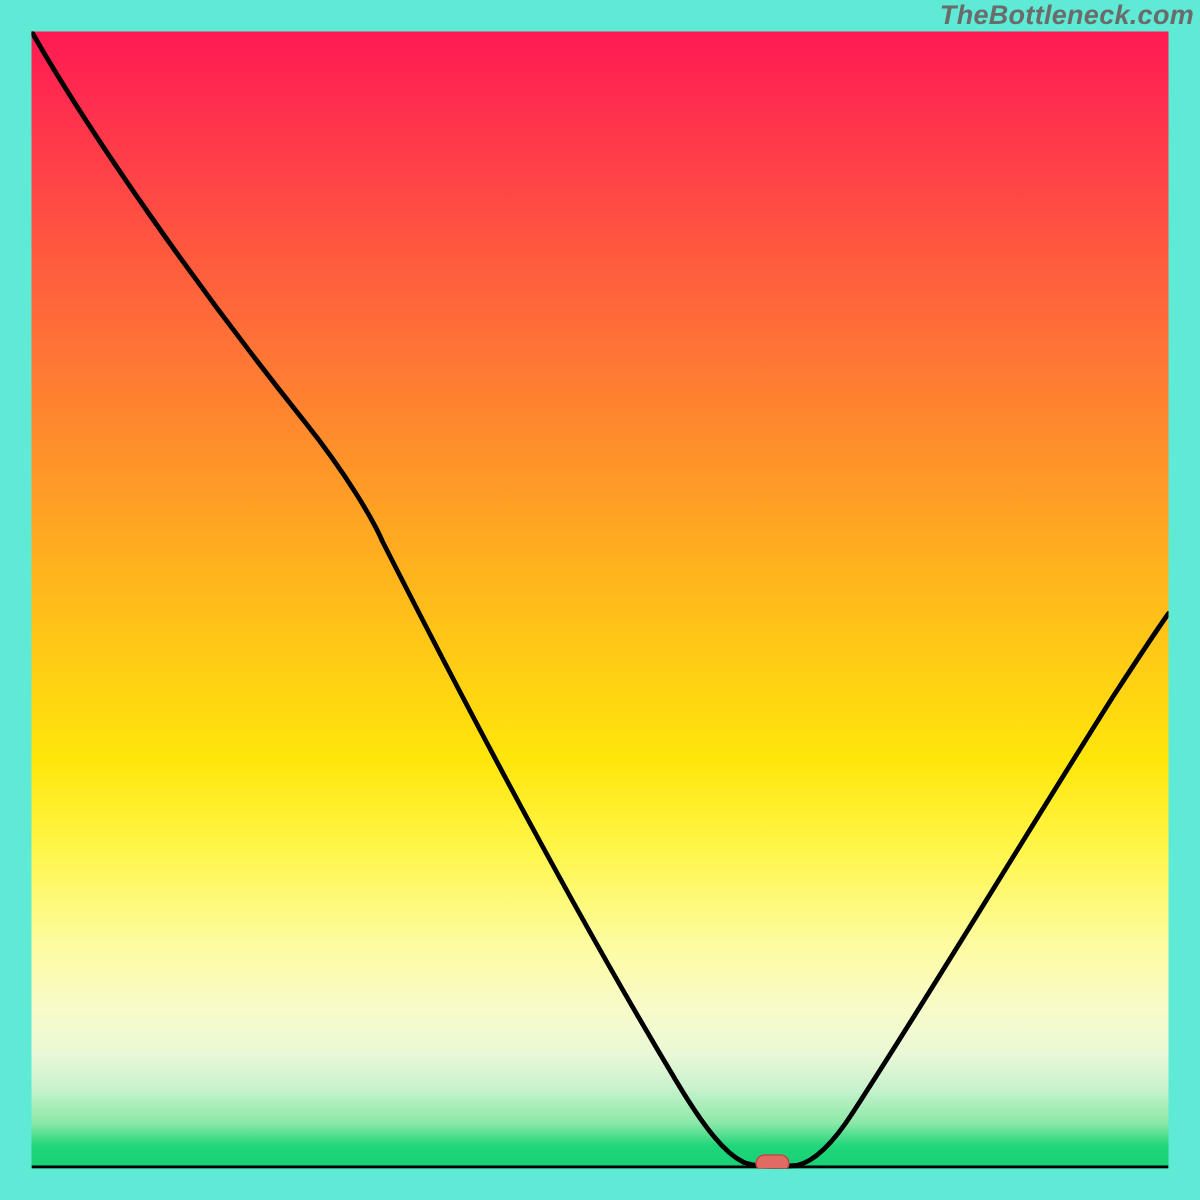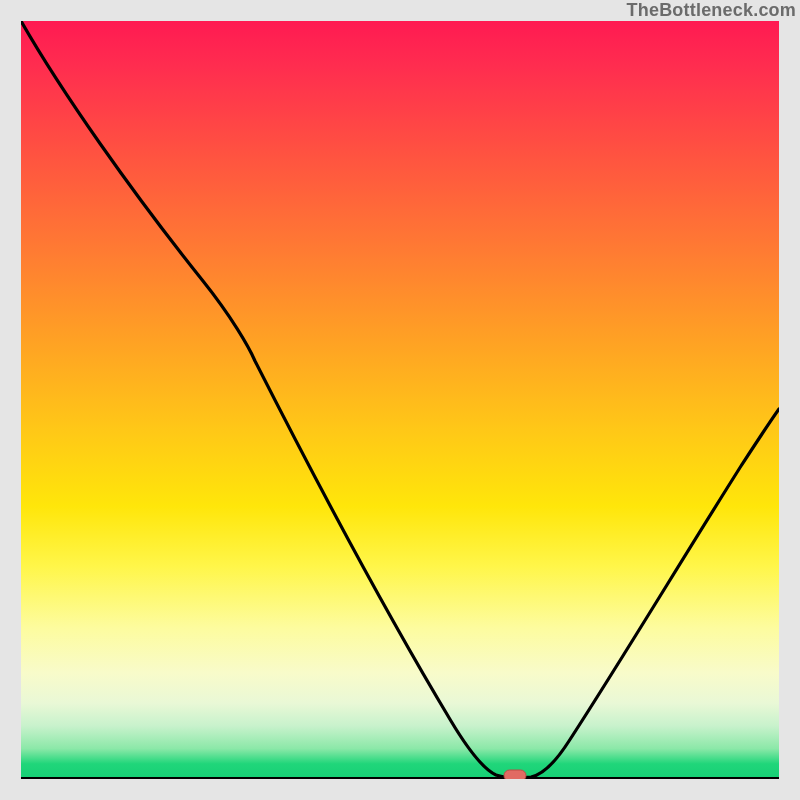--- a/index.html
+++ b/index.html
@@ -8,21 +8,22 @@
     width: 800px;
     height: 800px;
     background: #000;
     overflow: hidden;
     font-family: Arial, Helvetica, sans-serif;
   }
   .frame {
     position: relative;
     width: 800px;
     height: 800px;
-    background: #e5e5e5;
+    background: #5eead4;
+    font-style: italic;
   }
   .plot-area {
     position: absolute;
     left: 21px;
     top: 21px;
     width: 758px;
     height: 758px;
     
     background: linear-gradient(
       to bottom,

